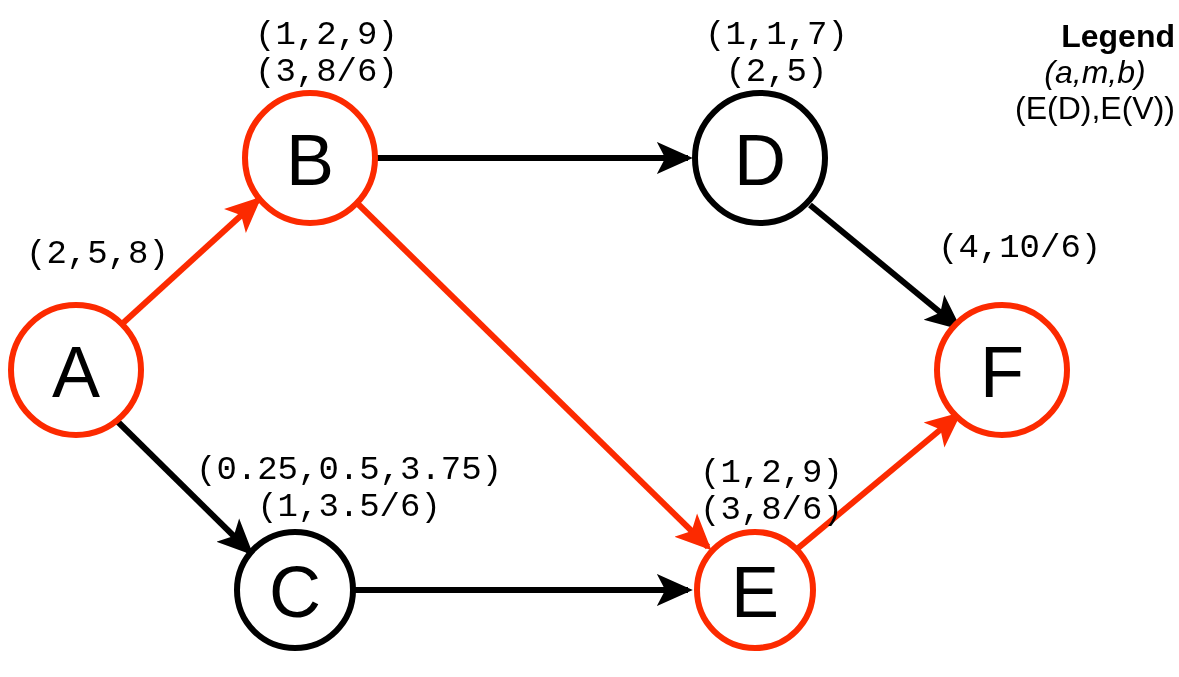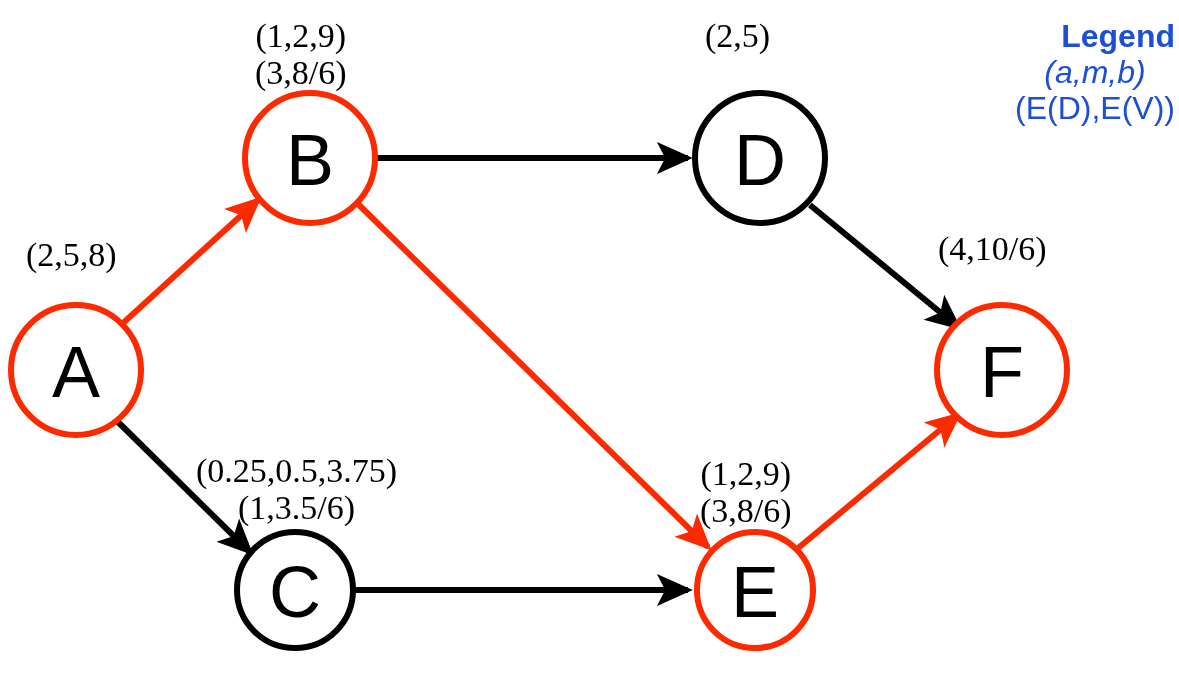--- a/index.html
+++ b/index.html
@@ -47,35 +47,35 @@
     stroke-linecap: butt;
   }
   .edge-line.black {
     stroke: #000000;
   }
   .edge-line.red {
     stroke: #FC2A00;
   }
   .node-label {
     position: absolute;
-    font-family: Liberation Serif, serif;
+    font-family: Liberation Mono, monospace;
     font-size: 34px;
     line-height: 37px;
     color: #000000;
     white-space: nowrap;
     text-align: center;
   }
   .legend {
     position: absolute;
     right: 4px;
     top: 18px;
     font-family: "Liberation Sans", sans-serif;
     font-size: 32px;
     line-height: 36px;
-    color: #1d4ed8;
+    color: #000000;
     text-align: right;
     white-space: nowrap;
   }
   .legend-title {
     font-weight: bold;
     display: block;
   }
   .legend-params {
     font-style: italic;
     display: block;
@@ -143,20 +143,21 @@
       </div>
       <div class="node-label" style="left: 255px; top: 17px;">
         <div>(1,2,9)</div>
         <div>(3,8/6)</div>
       </div>
       <div class="node-label" style="left: 196px; top: 452px;">
         <div>(0.25,0.5,3.75)</div>
         <div>(1,3.5/6)</div>
       </div>
       <div class="node-label" style="left: 705px; top: 17px;">
+        <div>(1,1,7)</div>
         <div>(2,5)</div>
       </div>
       <div class="node-label" style="left: 700px; top: 455px;">
         <div>(1,2,9)</div>
         <div>(3,8/6)</div>
       </div>
       <div class="node-label" style="left: 938px; top: 230px;">
         <div>(4,10/6)</div>
       </div>
     </div>

